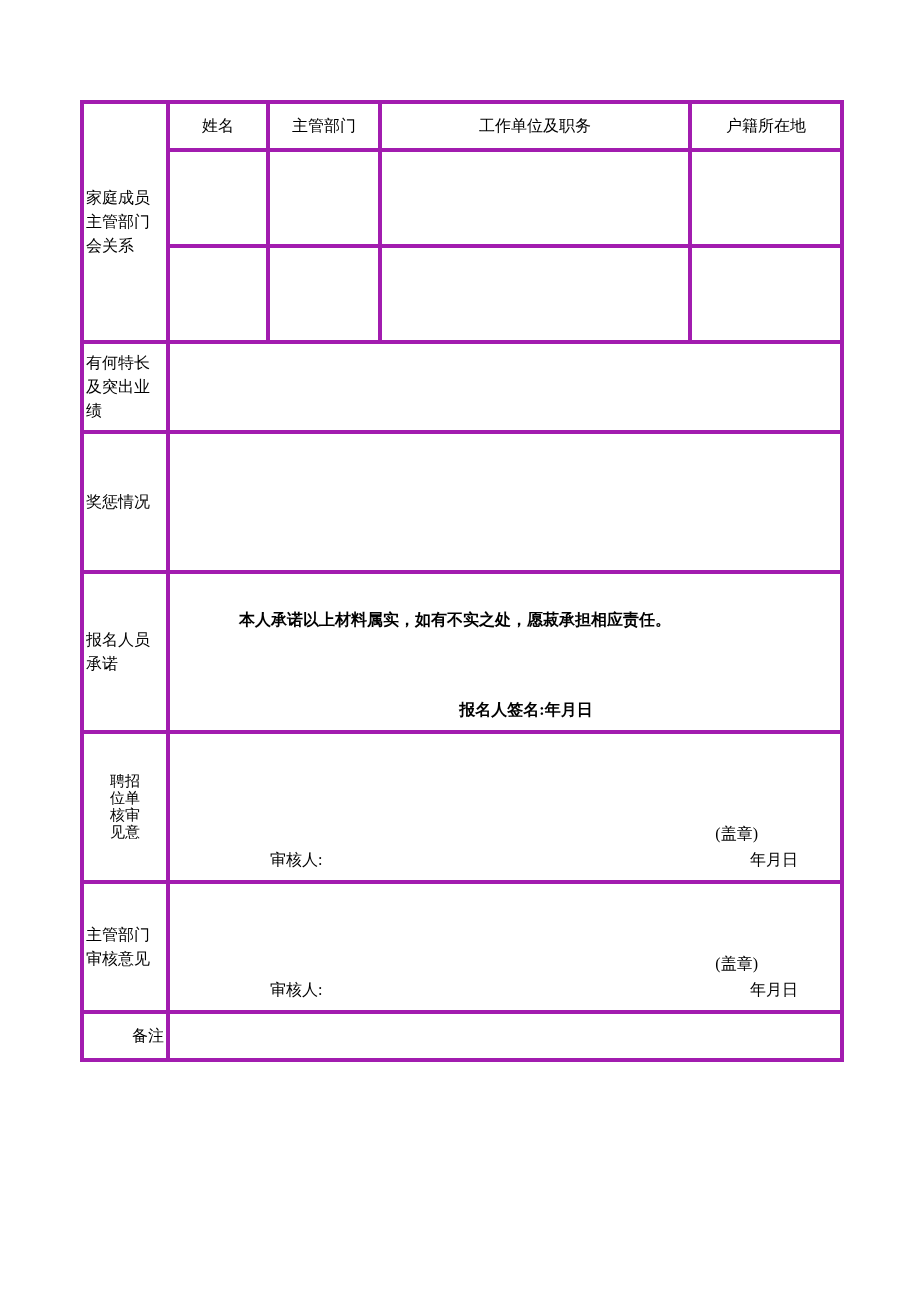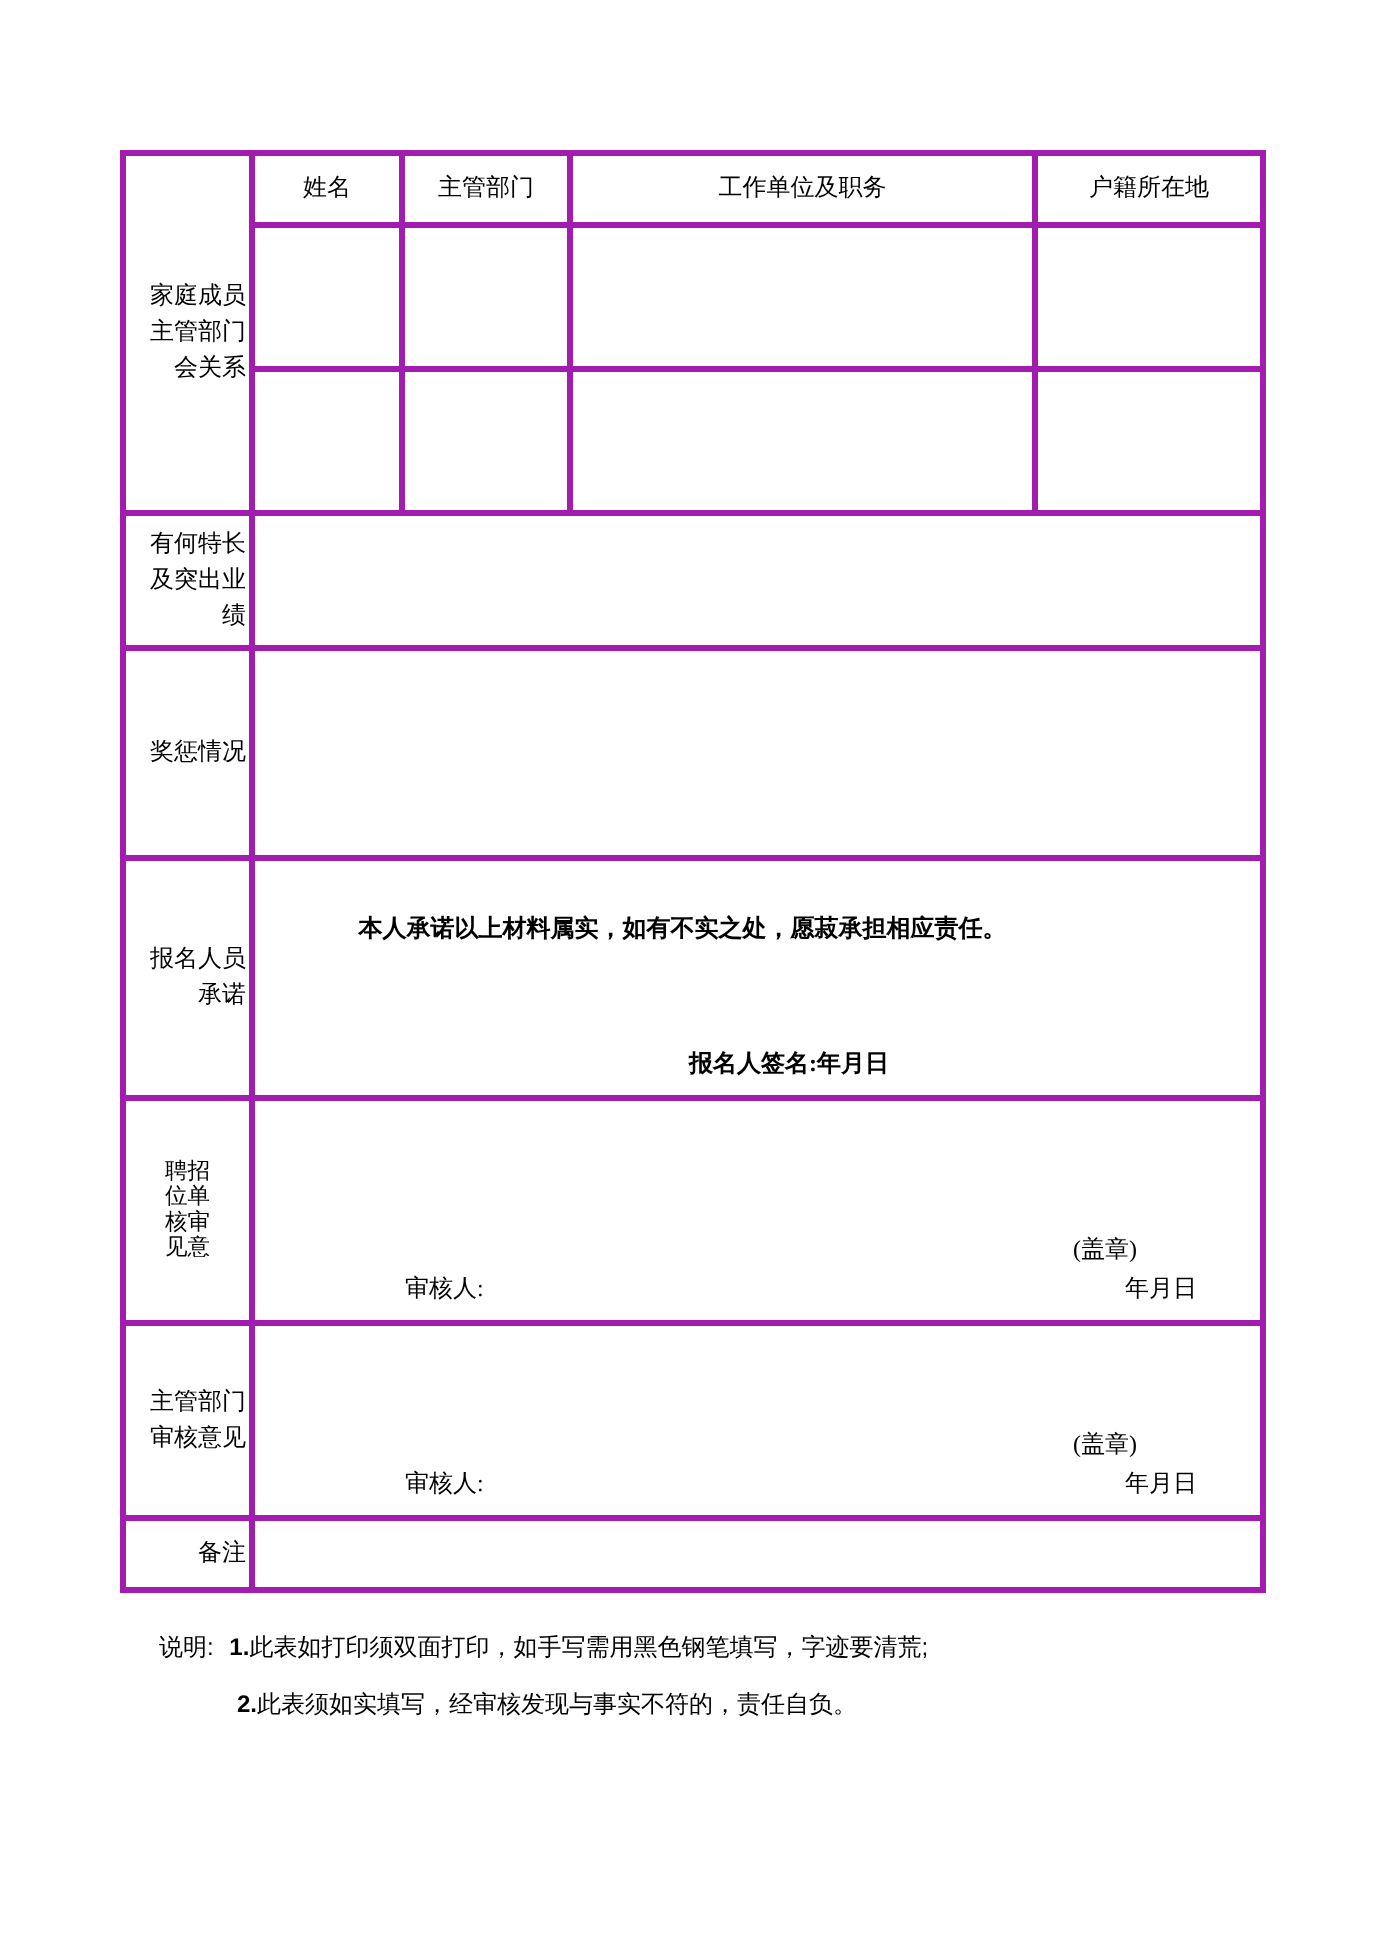--- a/index.html
+++ b/index.html
@@ -17,21 +17,21 @@
       table-layout: fixed;
     }
     td {
       border: 4px solid #a21caf;
       vertical-align: middle;
       padding: 4px 2px;
       text-align: center;
       font-size: 16px;
       line-height: 1.5;
     }
-    .label-cell { text-align: right; }
+    .label-cell { text-align: left; }
     .notes {
       margin-top: 18px;
       font-family: "SimHei", "黑体", sans-serif;
       font-size: 16px;
       line-height: 2.4;
       padding-left: 26px;
     }
     .notes .line { display: block; }
     .notes .prefix { margin-right: 6px; }
     .family-header td { height: 48px; }
@@ -168,20 +168,13 @@
   </tr>
 
   <tr class="remark-row">
     <td class="label-cell" style="text-align:right; padding-left:4px;">备注</td>
     <td colspan="4"></td>
   </tr>
 </tbody>
   </table>
 
 <div class="notes">
-  <span class="line">
-    <span class="prefix">说明:</span>
-    <strong>1.</strong><span>此表如打印须双面打印，如手写需用黑色钢笔填写，字迹要清荒;</span>
-  </span>
-  <span class="line" style="padding-left:52px;">
-    <strong>2.</strong><span>此表须如实填写，经审核发现与事实不符的，责任自负。</span>
-  </span>
 </div>
 
 </body></html>

